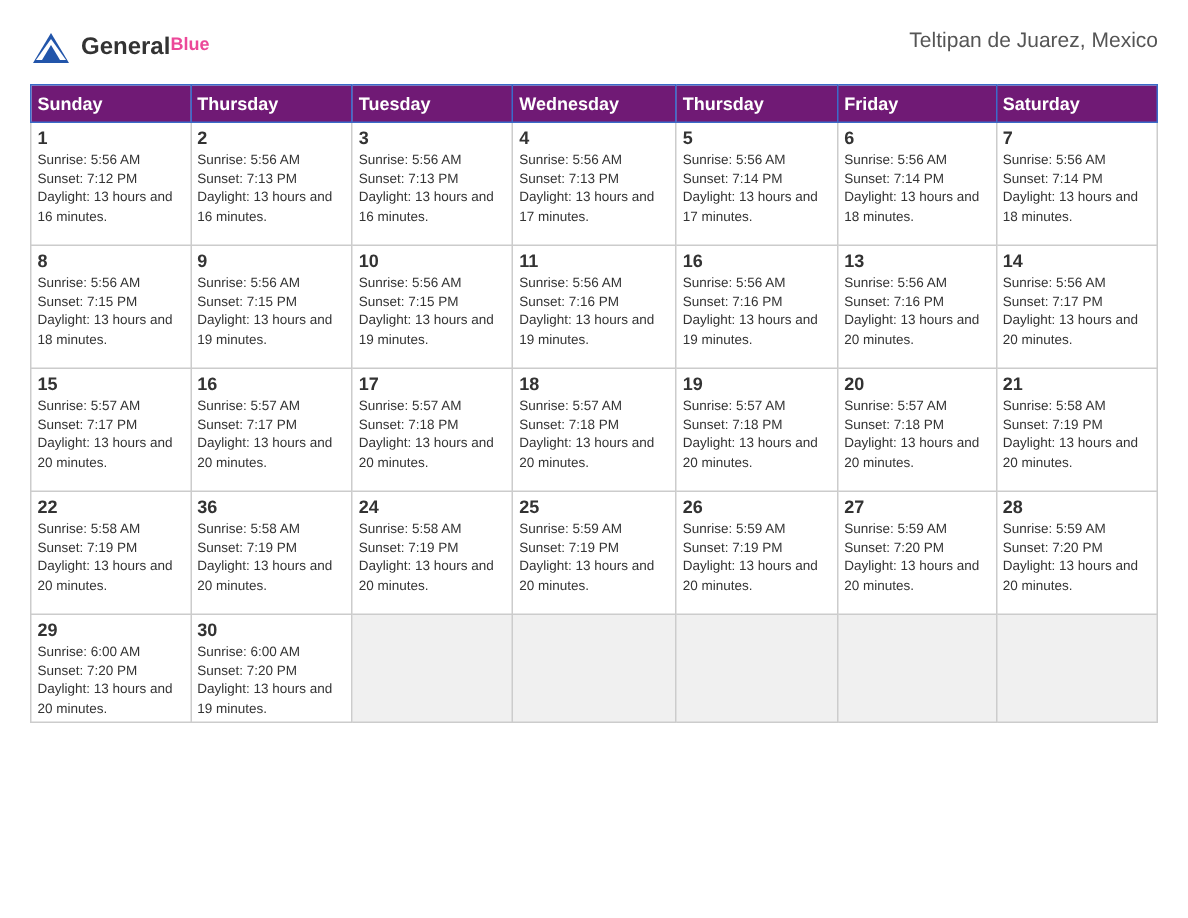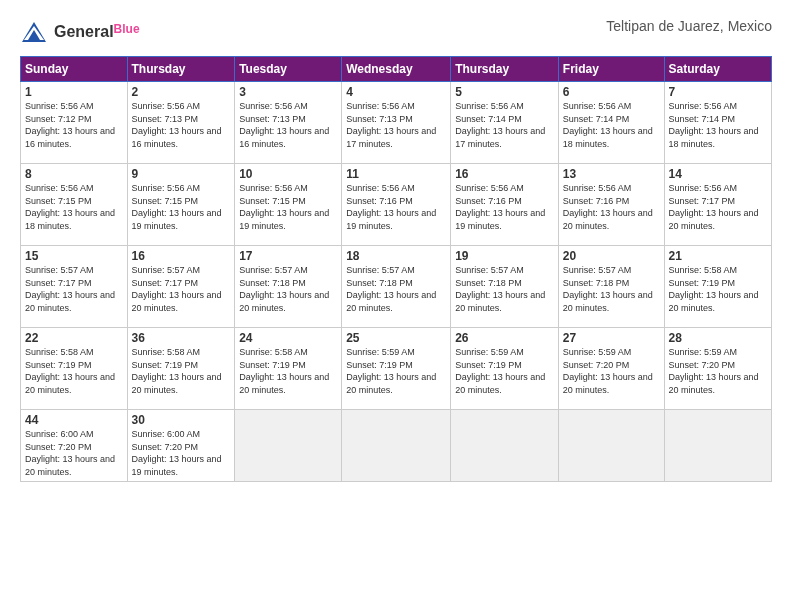--- a/index.html
+++ b/index.html
@@ -250,21 +250,21 @@
             <span class="day-number">27</span>
             <div class="day-info">Sunrise: 5:59 AM<br>Sunset: 7:20 PM<br>Daylight: 13 hours and 20 minutes.</div>
           </td>
           <td>
             <span class="day-number">28</span>
             <div class="day-info">Sunrise: 5:59 AM<br>Sunset: 7:20 PM<br>Daylight: 13 hours and 20 minutes.</div>
           </td>
         </tr>
         <tr class="last-row">
           <td>
-            <span class="day-number">44</span>
+            <span class="day-number">29</span>
             <div class="day-info">Sunrise: 6:00 AM<br>Sunset: 7:20 PM<br>Daylight: 13 hours and 20 minutes.</div>
           </td>
           <td>
             <span class="day-number">30</span>
             <div class="day-info">Sunrise: 6:00 AM<br>Sunset: 7:20 PM<br>Daylight: 13 hours and 19 minutes.</div>
           </td>
           <td class="empty"></td>
           <td class="empty"></td>
           <td class="empty"></td>
           <td class="empty"></td>

